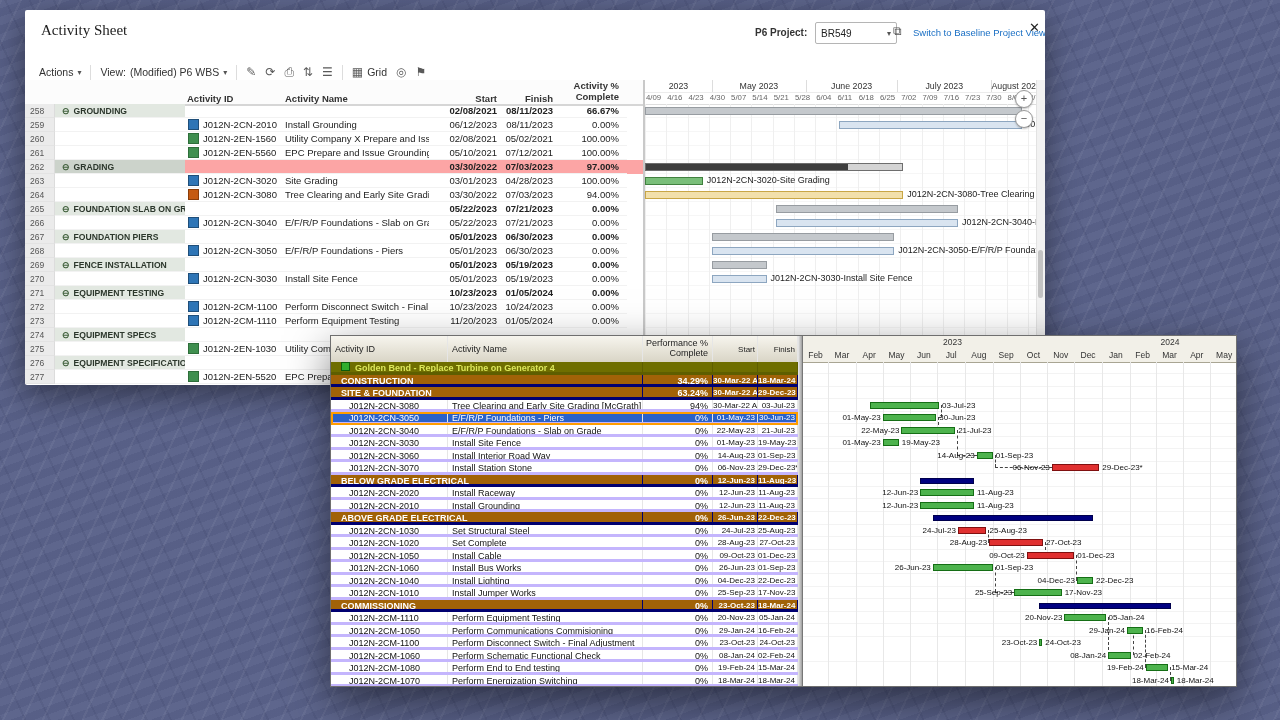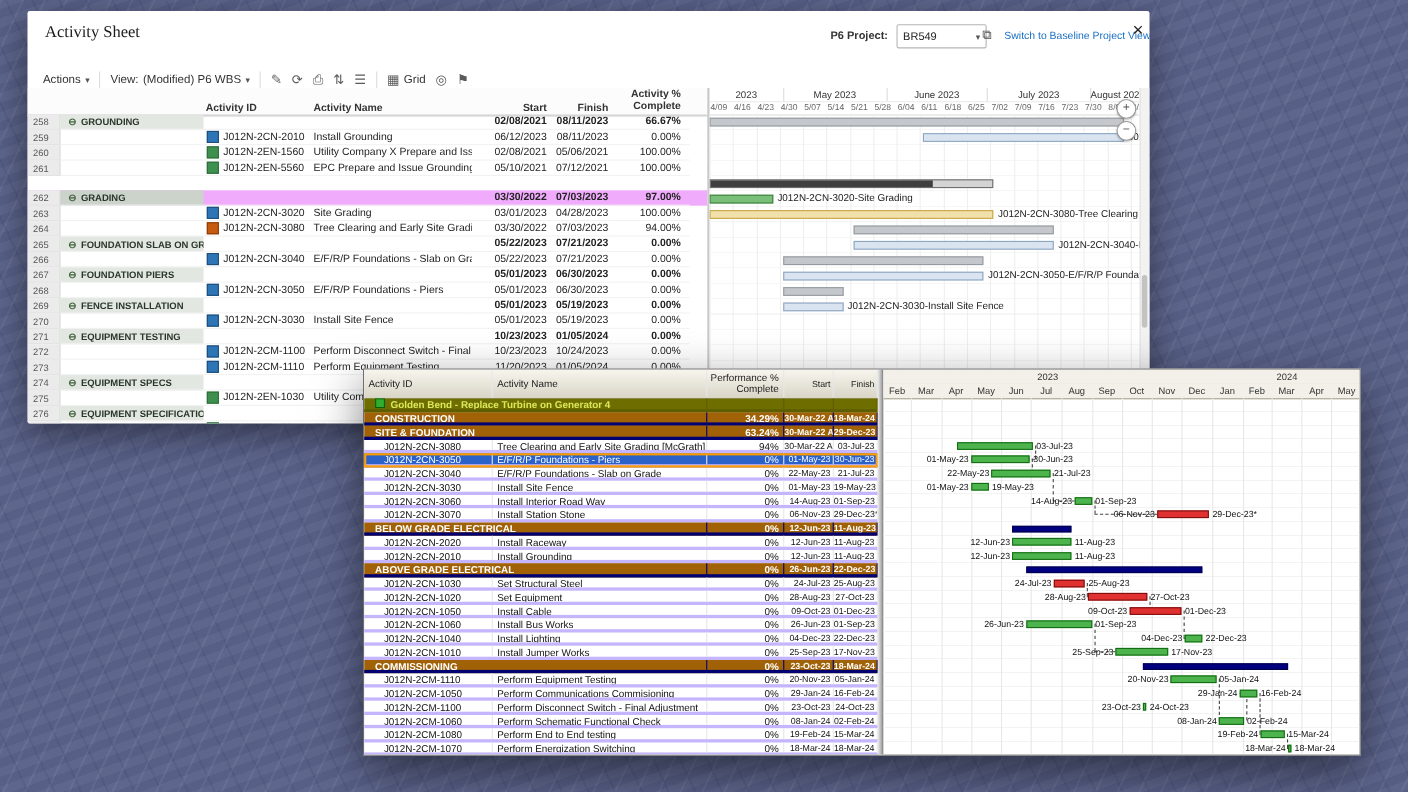--- a/index.html
+++ b/index.html
@@ -35,21 +35,21 @@
   .c{box-sizing:border-box;overflow:hidden;white-space:nowrap;}
   .num{width:30px;background:#ebebeb;color:#555;font-size:8.5px;padding-left:5px;border-right:1px solid #dcdcdc;border-bottom:1px solid #e3e3e3;}
   .tree{width:130px;padding-left:7px;border-bottom:1px solid #f2f2f2;}
   .idc{width:98px;padding-left:2px;border-bottom:1px solid #f2f2f2;display:flex;align-items:center;}
   .nm{width:146px;padding-left:2px;border-bottom:1px solid #f2f2f2;}
   .st{width:74px;text-align:right;padding-right:6px;border-bottom:1px solid #f2f2f2;}
   .fi{width:54px;text-align:right;padding-right:4px;border-bottom:1px solid #f2f2f2;}
   .pc{width:70px;text-align:right;padding-right:8px;border-bottom:1px solid #f2f2f2;}
   .w1row.grp .tree{background:#e2e8e1;font-weight:bold;color:#2c372c;font-size:8.6px;}
   .w1row.grp .st,.w1row.grp .fi,.w1row.grp .pc{font-weight:bold;}
-  .w1row.sel{background:#f0abfc;margin-top:13px;}
+  .w1row.sel{background:#fca5a5;}
   .w1row.sel .tree{background:#ccd3cb;}
   .gic{margin-right:4px;color:#43633f;font-size:9px;}
   .mk{width:9px;height:9px;margin:0 4px 0 1px;display:inline-block;flex:none;}
   .mk.blue{background:#2e75b6;border:1px solid #1f4e79;}
   .mk.green{background:#3f8f4f;border:1px solid #2e6e3a;}
   .mk.orange{background:#c55a11;border:1px solid #8a3d0a;}
   .hl{border-bottom:none;background:none;}
   .two{display:flex;flex-direction:column;align-items:flex-end;line-height:1.15;padding-bottom:1px;}
 
   .w1-split{position:absolute;left:618px;top:70px;width:2px;bottom:0;background:#c9c9c9;cursor:col-resize;}
@@ -198,21 +198,21 @@
         </div>
         <div class="w1row">
           <div class="c num">260</div>
           <div class="c tree"></div>
           <div class="c idc">
             <span class="mk green"></span>
             <span class="idt">J012N-2EN-1560</span>
           </div>
           <div class="c nm">Utility Company X Prepare and Issue Groundi...</div>
           <div class="c st">02/08/2021</div>
-          <div class="c fi">05/06/2021</div>
+          <div class="c fi">05/02/2021</div>
           <div class="c pc">100.00%</div>
         </div>
         <div class="w1row">
           <div class="c num">261</div>
           <div class="c tree"></div>
           <div class="c idc">
             <span class="mk green"></span>
             <span class="idt">J012N-2EN-5560</span>
           </div>
           <div class="c nm">EPC Prepare and Issue Grounding Drawings</div>
@@ -580,21 +580,21 @@
         </div>
         <div class="w2row task">
           <div class="d did">J012N-2CN-1030</div>
           <div class="d dnm">Set Structural Steel</div>
           <div class="d dpc">0%</div>
           <div class="d dst">24-Jul-23</div>
           <div class="d dfi">25-Aug-23</div>
         </div>
         <div class="w2row task">
           <div class="d did">J012N-2CN-1020</div>
-          <div class="d dnm">Set Equipment</div>
+          <div class="d dnm">Set Complete</div>
           <div class="d dpc">0%</div>
           <div class="d dst">28-Aug-23</div>
           <div class="d dfi">27-Oct-23</div>
         </div>
         <div class="w2row task">
           <div class="d did">J012N-2CN-1050</div>
           <div class="d dnm">Install Cable</div>
           <div class="d dpc">0%</div>
           <div class="d dst">09-Oct-23</div>
           <div class="d dfi">01-Dec-23</div>

